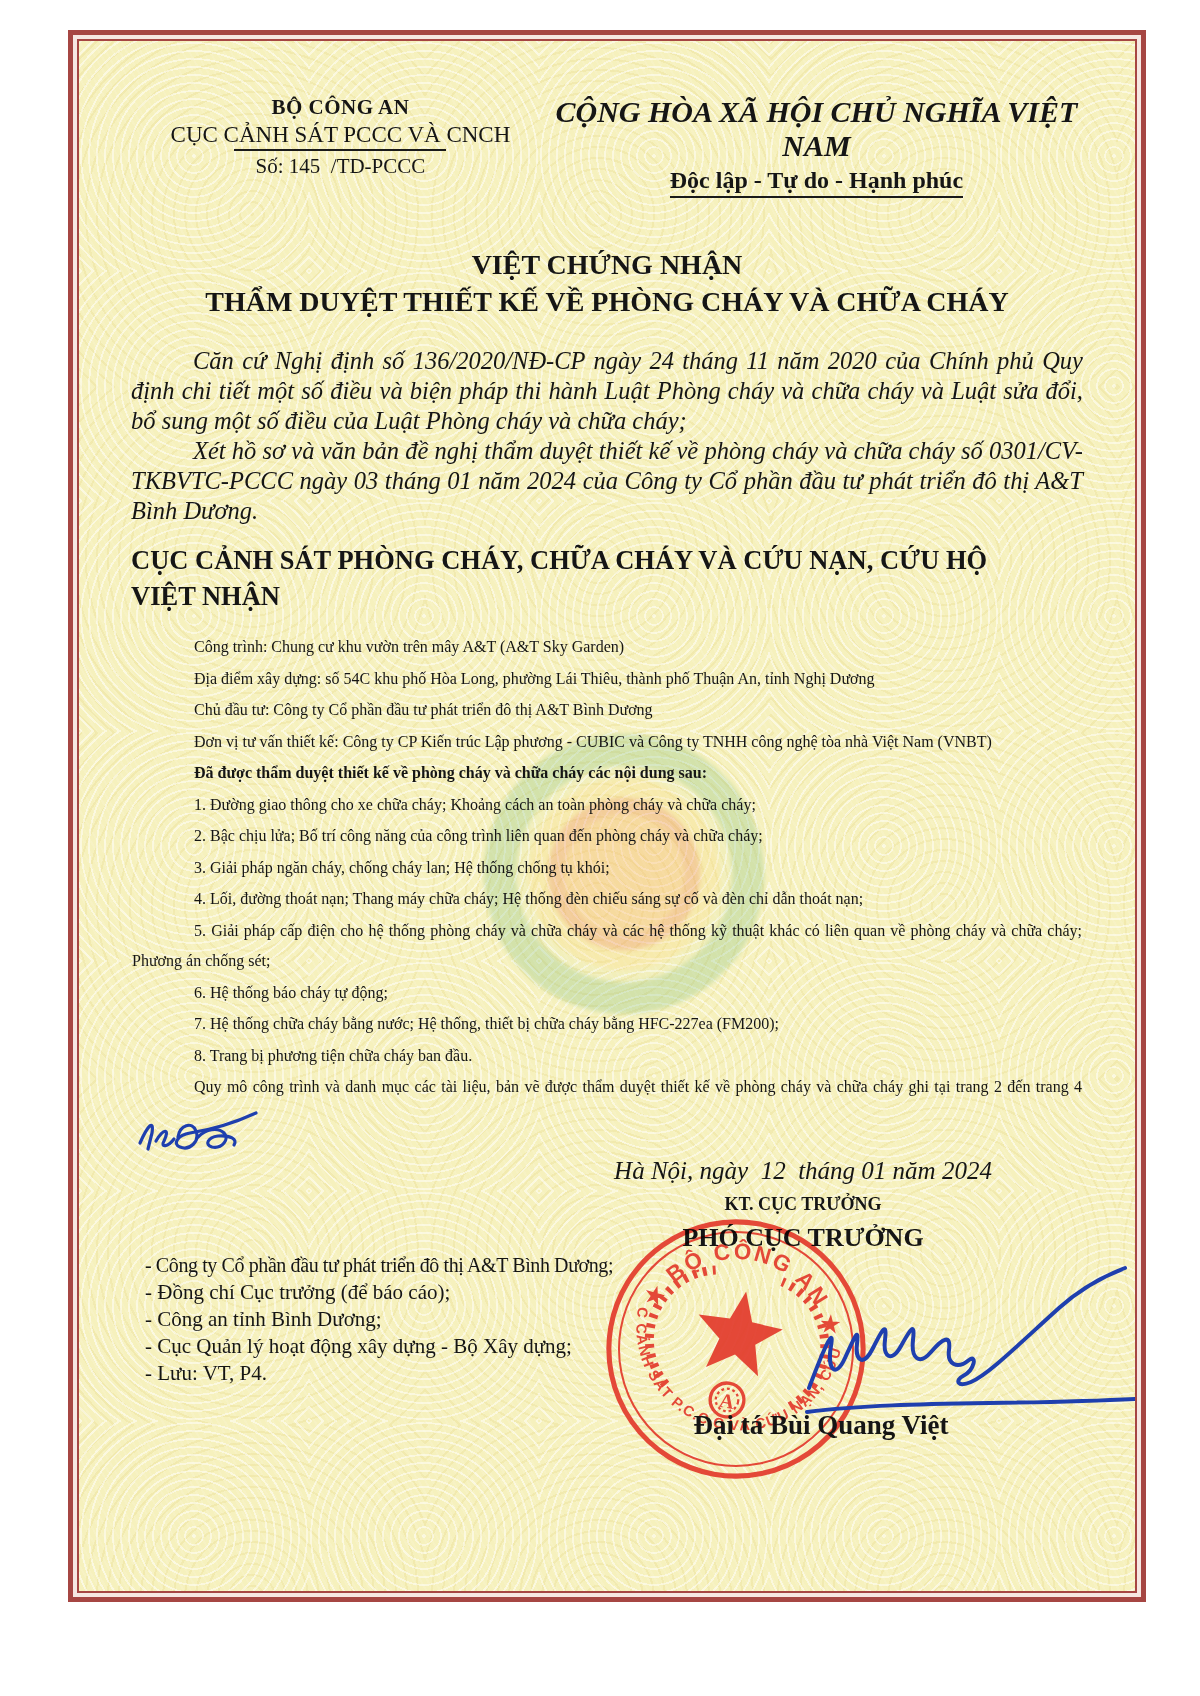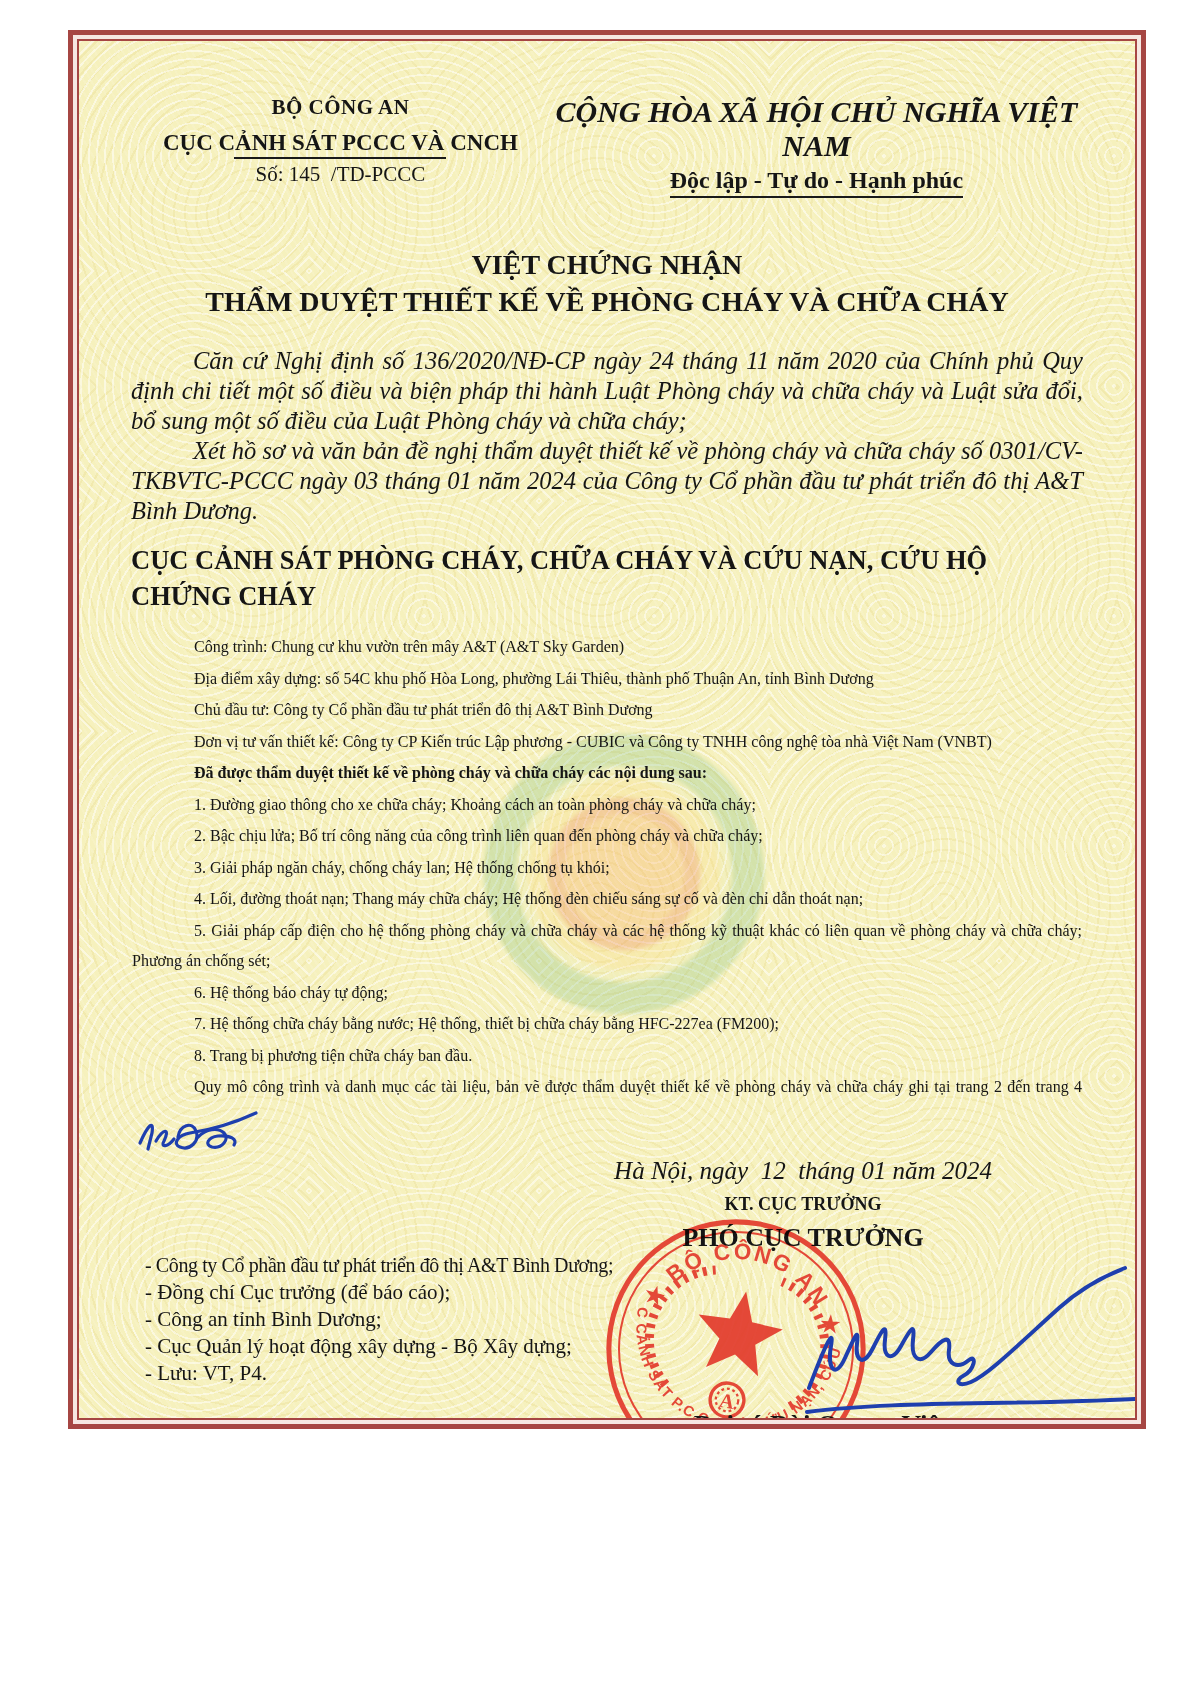--- a/index.html
+++ b/index.html
@@ -1,21 +1,21 @@
 <!DOCTYPE html>
 <html><head>
 <meta charset="utf-8">
 <style>
   html,body{margin:0;padding:0;}
   body{
     width:1200px;height:1696px;background:#ffffff;position:relative;
     font-family:"Liberation Serif", serif;color:#151515;
   }
   .page{
-    position:absolute;left:68px;top:30px;width:1078px;height:1399px;
+    position:absolute;left:68px;top:30px;width:1078px;height:1572px;
     border:5px solid #a64643;background:#f6e7e2;box-sizing:border-box;
   }
   .frame-inner{
     position:absolute;left:4px;top:4px;right:4px;bottom:4px;
     border:2px solid #a64643;box-sizing:border-box;
     background-color:#f6f1bd;
     background-image:
       repeating-radial-gradient(circle at 50% 50%, rgba(255,255,255,.5) 0 1.8px, rgba(255,255,255,0) 1.8px 8px),
       repeating-radial-gradient(circle at 50% 50%, rgba(236,226,158,.5) 0 2px, rgba(236,226,158,0) 2px 11px),
       repeating-linear-gradient(60deg, rgba(255,255,255,.10) 0 2px, transparent 2px 6px);
@@ -32,21 +32,21 @@
       rgba(120,186,120,.50) 108px 140px,
       rgba(120,186,120,0) 140px);
     filter:blur(2px);opacity:.55;
   }
   .content{position:relative;z-index:1;padding:54px 52px 0 52px;}
   
   .hdr{display:flex;}
   .hdr-left{width:44%;text-align:center;}
   .hdr-right{width:56%;text-align:center;}
   .org-parent{font-size:21px;font-weight:600;letter-spacing:.5px;}
-  .org-name{font-size:23px;font-weight:bold;margin-top:10px;}
+  .org-name{font-size:23px;font-weight:normal;margin-top:2px;}
   .org-underline{width:212px;height:2px;background:#1a1a1a;margin:1px auto 0 auto;}
   .doc-no{font-size:21px;margin-top:3px;}
   .nat-title{font-size:30px;font-weight:bold;font-style:italic;}
   .nat-motto{font-size:24px;font-weight:bold;margin-top:4px;}
   .nat-motto span{display:inline-block;border-bottom:2px solid #1a1a1a;padding-bottom:2px;}
   
   .doc-title{margin-top:48px;text-align:center;font-weight:bold;font-size:28px;line-height:37px;}
   
   .preamble{margin-top:26px;}
   .preamble p{margin:0;font-style:italic;font-size:24.5px;line-height:30px;text-align:justify;text-indent:62px;}
@@ -101,26 +101,26 @@
         <div>THẨM DUYỆT THIẾT KẾ VỀ PHÒNG CHÁY VÀ CHỮA CHÁY</div>
       </div>
 
       <div class="preamble">
         <p>Căn cứ Nghị định số 136/2020/NĐ-CP ngày 24 tháng 11 năm 2020 của Chính phủ Quy định chi tiết một số điều và biện pháp thi hành Luật Phòng cháy và chữa cháy và Luật sửa đổi, bổ sung một số điều của Luật Phòng cháy và chữa cháy;</p>
         <p>Xét hồ sơ và văn bản đề nghị thẩm duyệt thiết kế về phòng cháy và chữa cháy số 0301/CV-TKBVTC-PCCC ngày 03 tháng 01 năm 2024 của Công ty Cổ phần đầu tư phát triển đô thị A&amp;T Bình Dương.</p>
       </div>
 
       <div class="sec-heading">
         <div>CỤC CẢNH SÁT PHÒNG CHÁY, CHỮA CHÁY VÀ CỨU NẠN, CỨU HỘ</div>
-        <div>CHỨNG CHÁY</div>
+        <div>VIỆT NHẬN</div>
       </div>
 
       <div class="bodyblock">
         <p>Công trình: Chung cư khu vườn trên mây A&amp;T (A&amp;T Sky Garden)</p>
-        <p>Địa điểm xây dựng: số 54C khu phố Hòa Long, phường Lái Thiêu, thành phố Thuận An, tỉnh Bình Dương</p>
+        <p>Địa điểm xây dựng: số 54C khu phố Hòa Long, phường Lái Thiêu, thành phố Thuận An, tỉnh Nghị Dương</p>
         <p>Chủ đầu tư: Công ty Cổ phần đầu tư phát triển đô thị A&amp;T Bình Dương</p>
         <p>Đơn vị tư vấn thiết kế: Công ty CP Kiến trúc Lập phương - CUBIC và Công ty TNHH công nghệ tòa nhà Việt Nam (VNBT)</p>
         <p class="bold">Đã được thẩm duyệt thiết kế về phòng cháy và chữa cháy các nội dung sau:</p>
         <p>1. Đường giao thông cho xe chữa cháy; Khoảng cách an toàn phòng cháy và chữa cháy;</p>
         <p>2. Bậc chịu lửa; Bố trí công năng của công trình liên quan đến phòng cháy và chữa cháy;</p>
         <p>3. Giải pháp ngăn cháy, chống cháy lan; Hệ thống chống tụ khói;</p>
         <p>4. Lối, đường thoát nạn; Thang máy chữa cháy; Hệ thống đèn chiếu sáng sự cố và đèn chỉ dẫn thoát nạn;</p>
         <p>5. Giải pháp cấp điện cho hệ thống phòng cháy và chữa cháy và các hệ thống kỹ thuật khác có liên quan về phòng cháy và chữa cháy; Phương án chống sét;</p>
         <p>6. Hệ thống báo cháy tự động;</p>
         <p>7. Hệ thống chữa cháy bằng nước; Hệ thống, thiết bị chữa cháy bằng HFC-227ea (FM200);</p>

